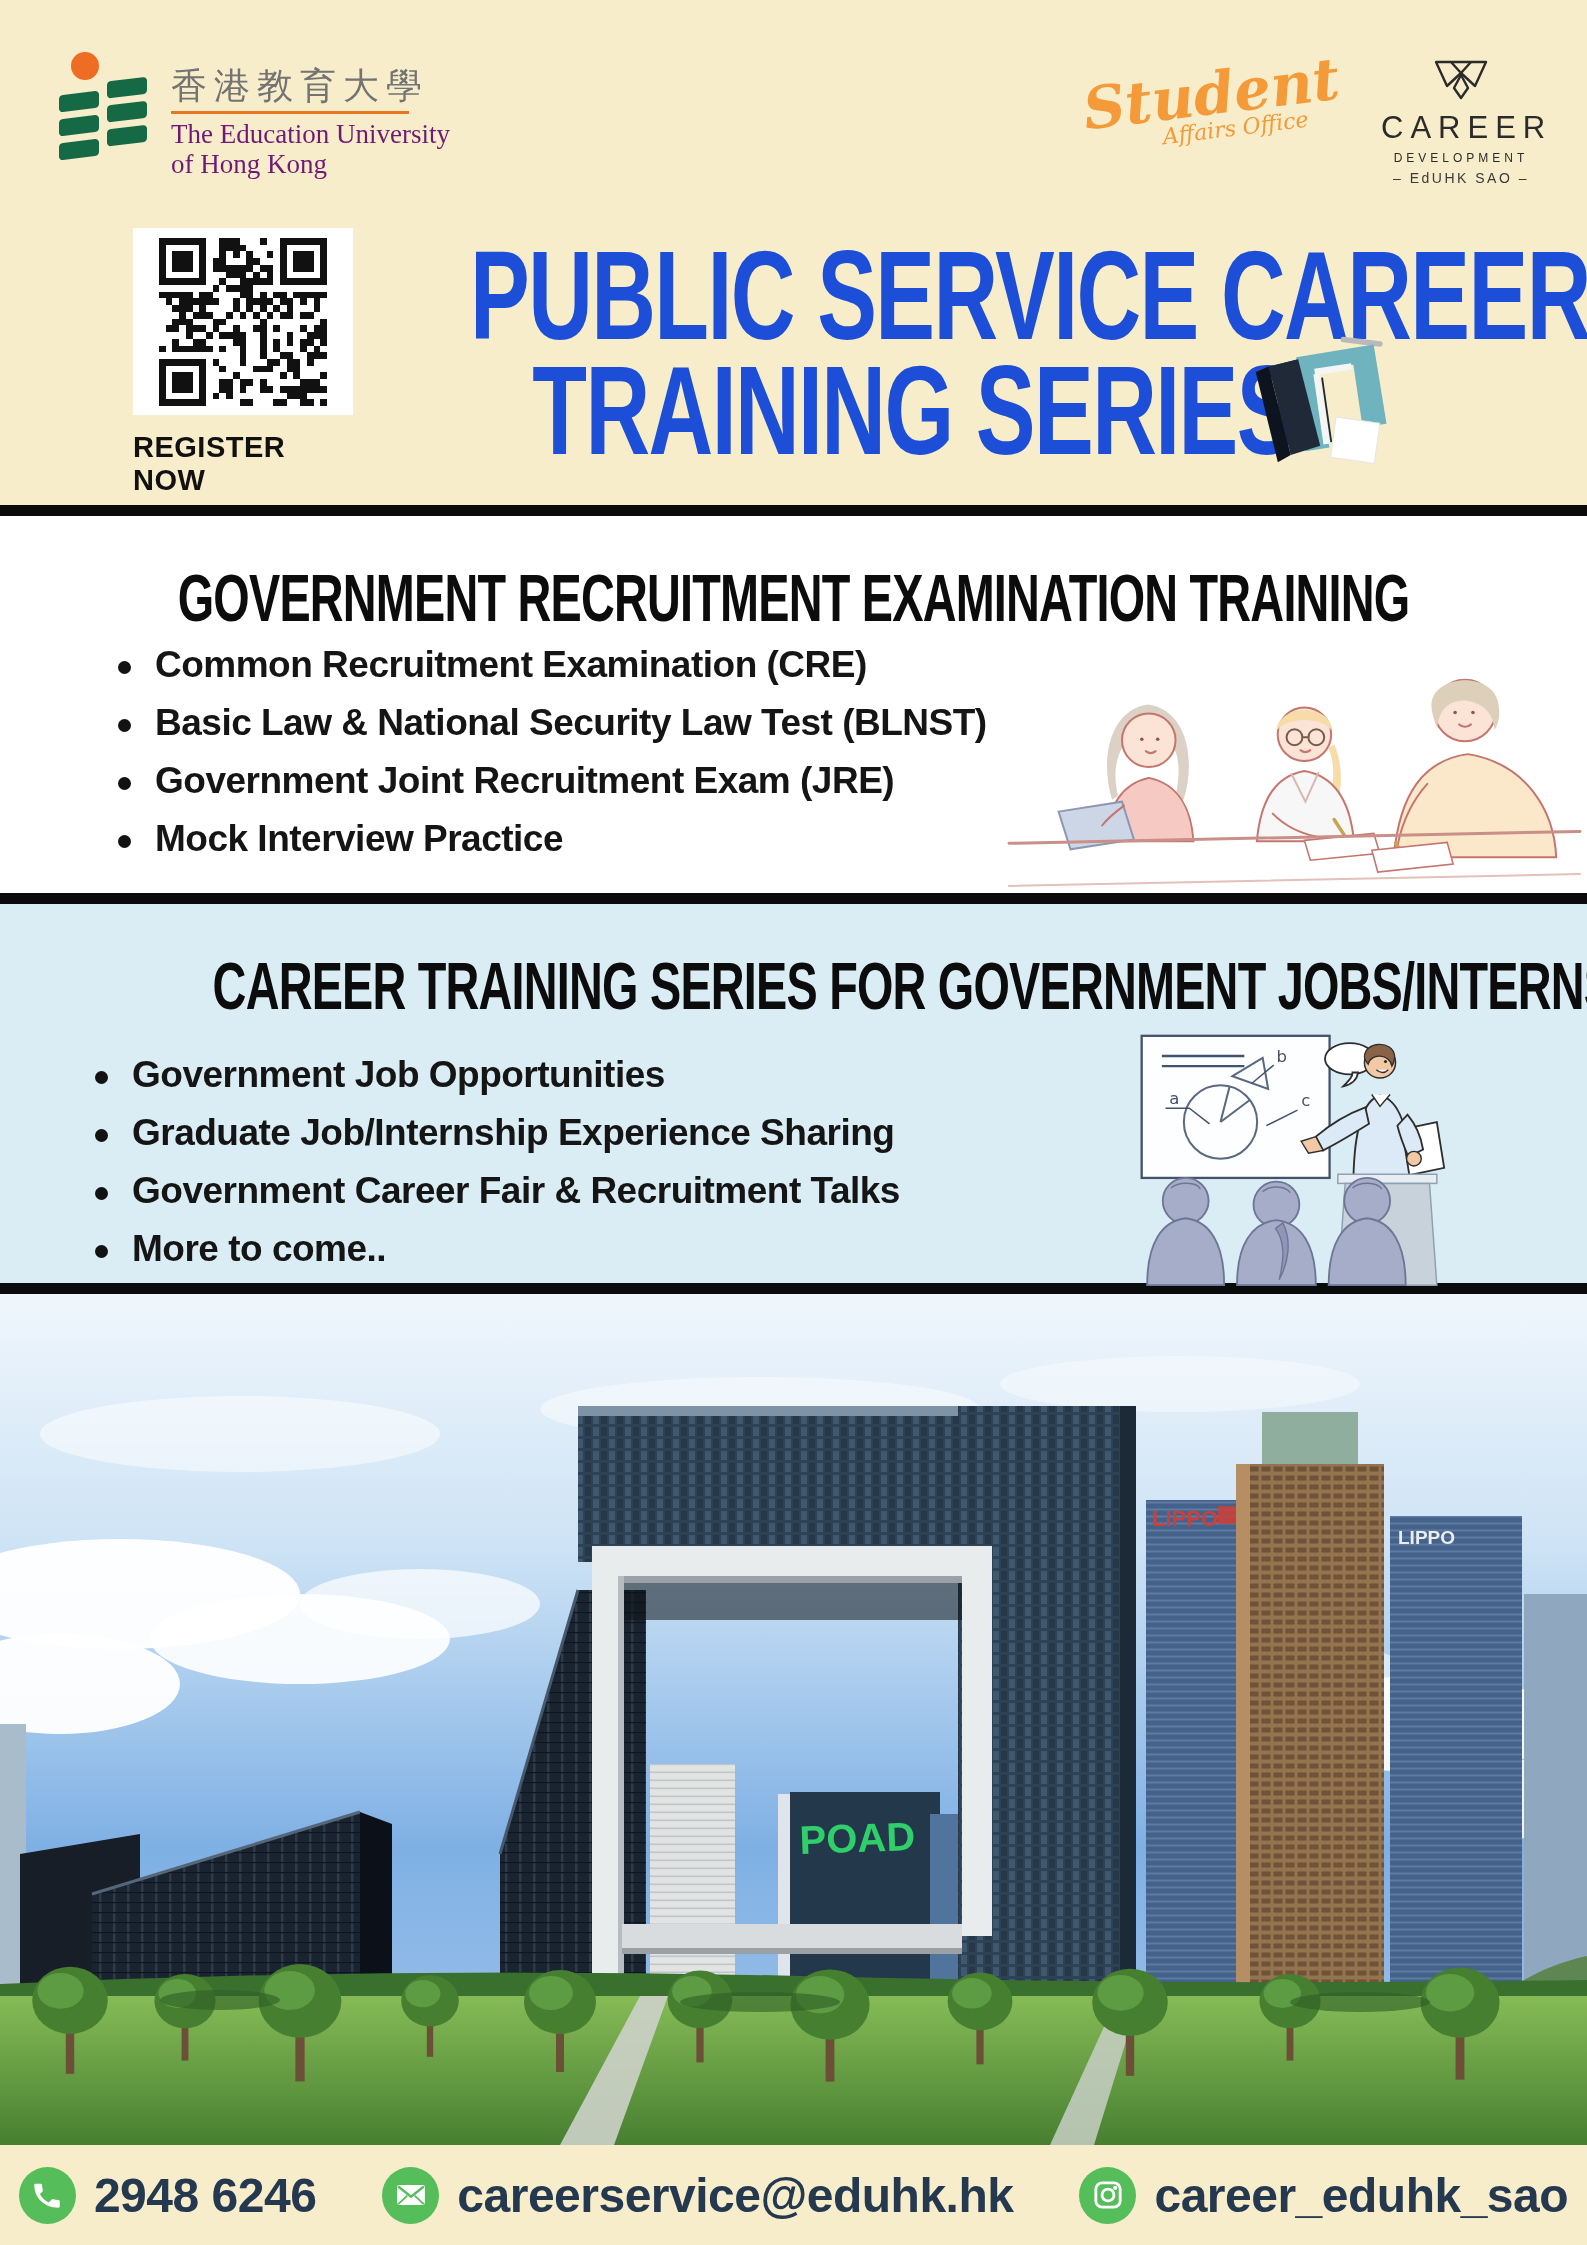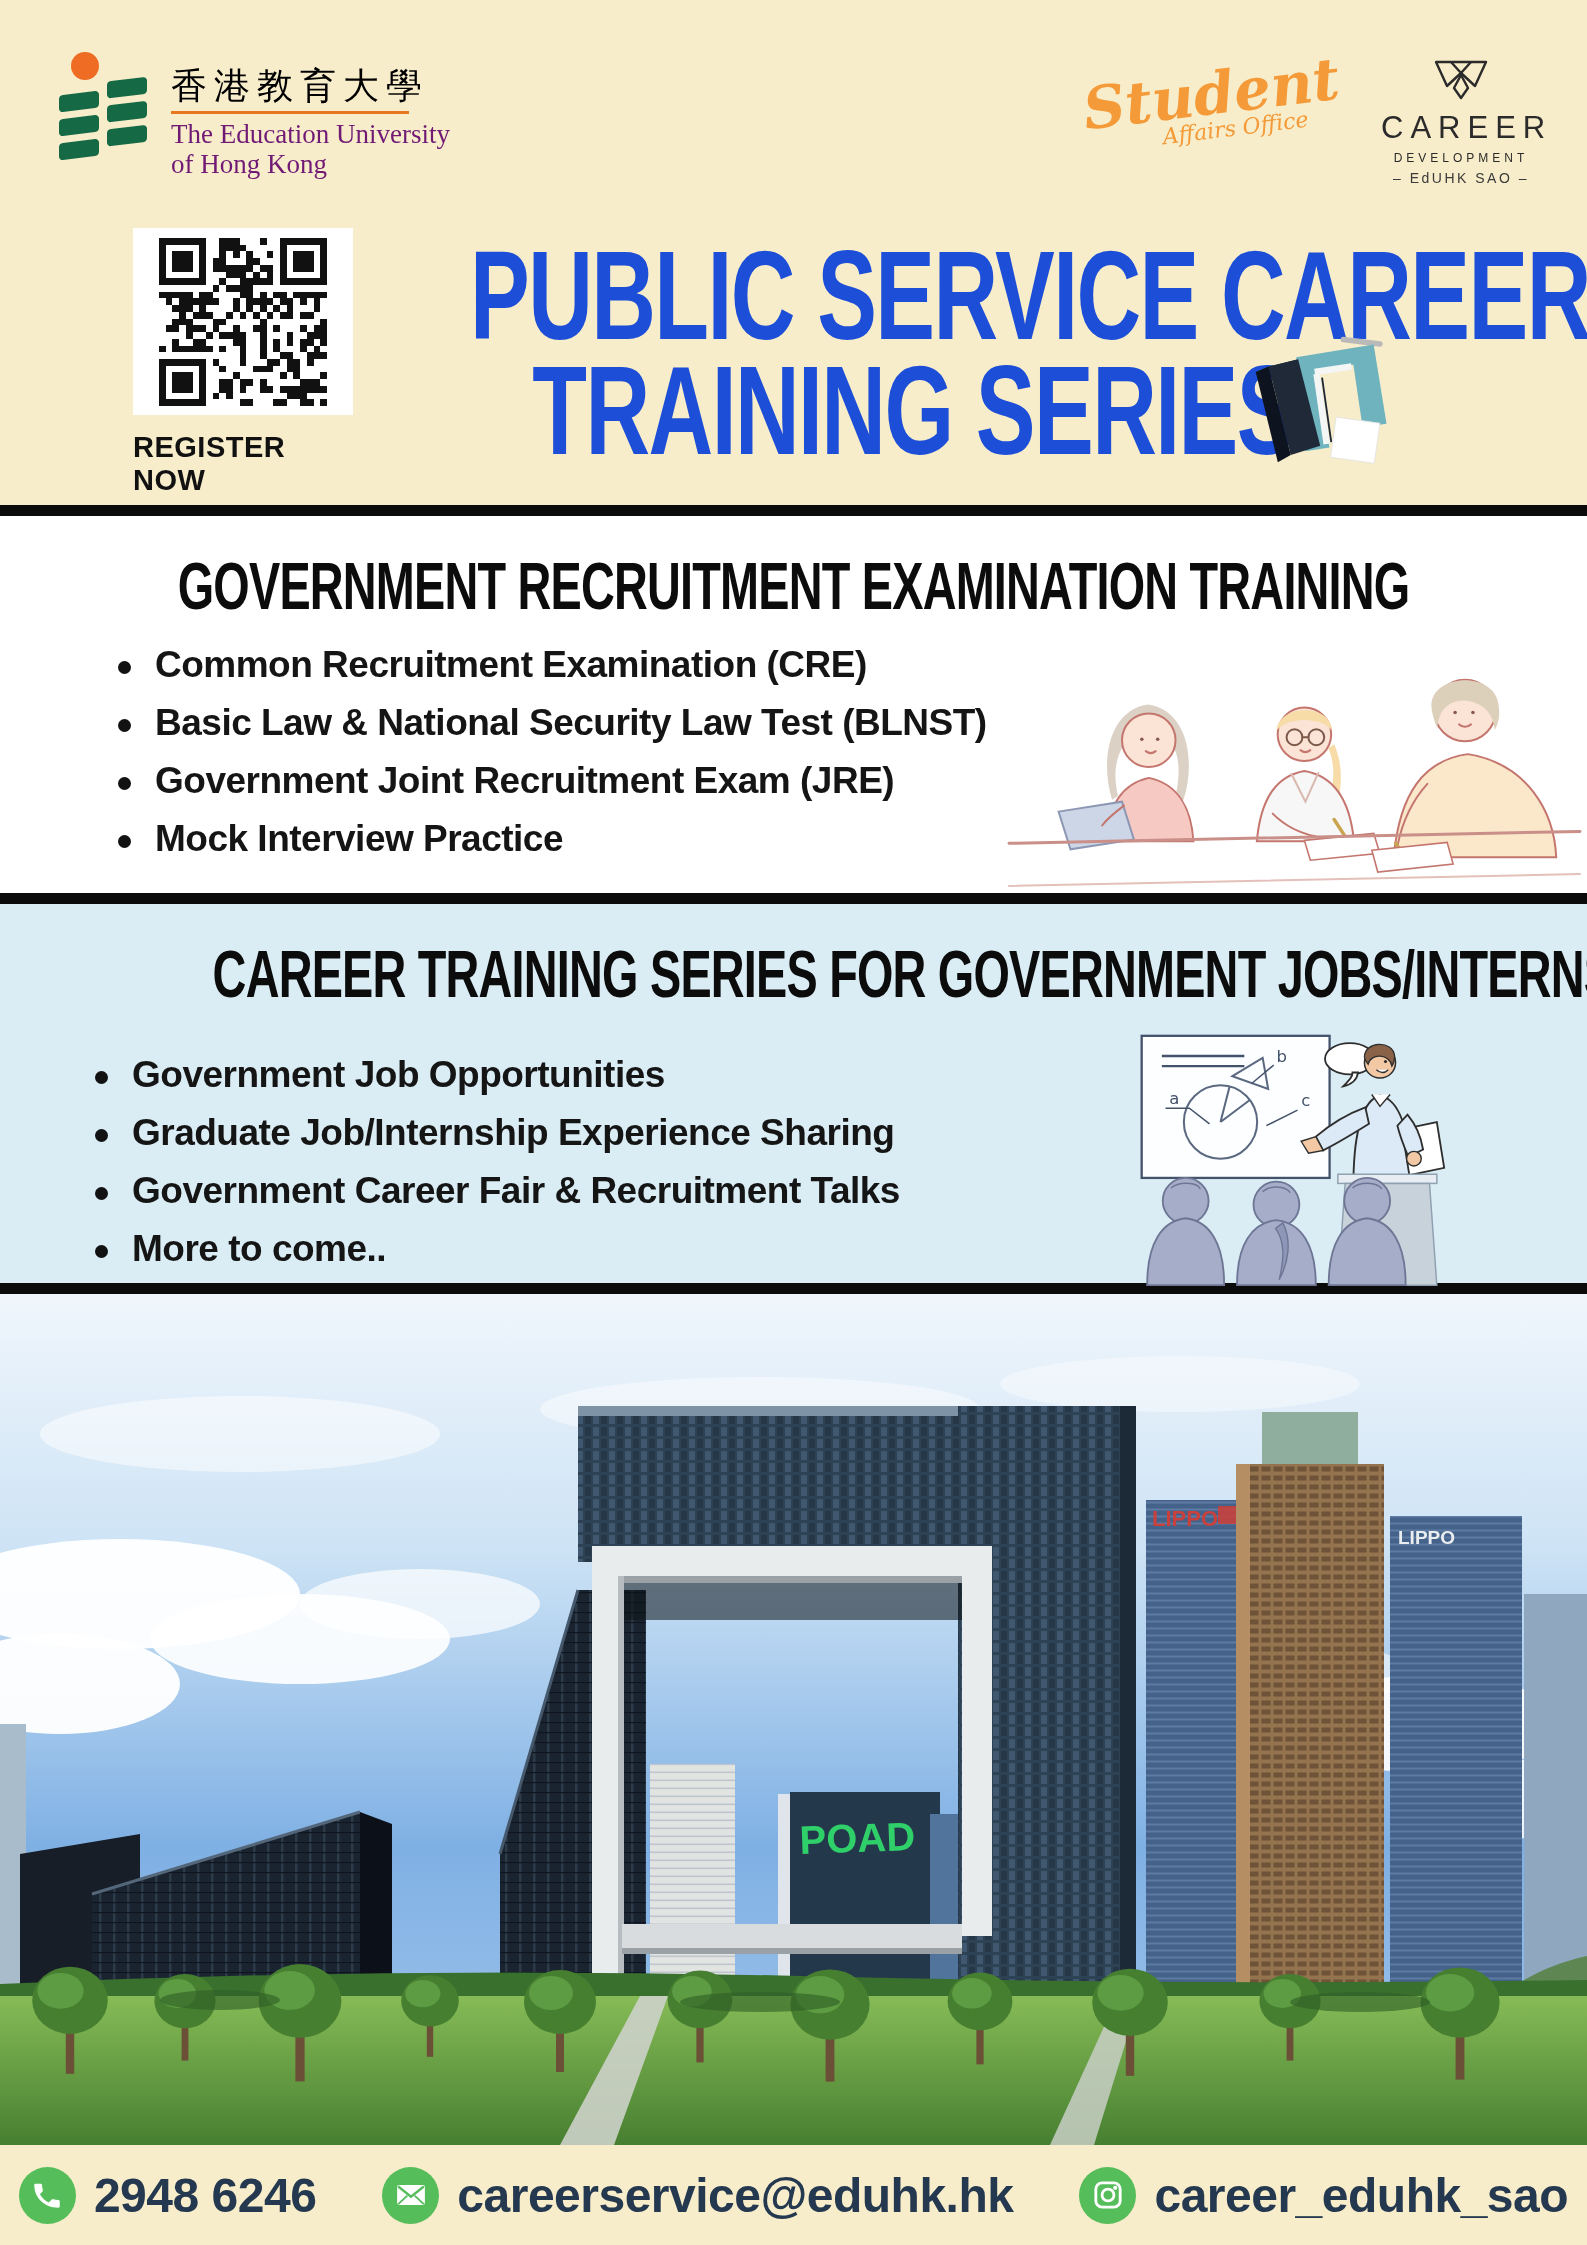--- a/index.html
+++ b/index.html
@@ -4,21 +4,21 @@
 <style>
   html,body{margin:0;padding:0;}
   body{width:1587px;font-family:"Liberation Sans","DejaVu Sans",sans-serif;background:#fff;}
   .poster{position:relative;width:1587px;height:2245px;overflow:hidden;background:#fff;}
 
   
   .header{position:relative;width:100%;height:505px;background:#f8edca;}
   .eduhk-logo{position:absolute;left:55px;top:50px;display:flex;align-items:flex-start;}
   .eduhk-mark{width:100px;height:122px;}
   .eduhk-text{margin-left:16px;margin-top:18px;}
-  .eduhk-cn{font-family:"Liberation Serif","DejaVu Serif",serif;font-size:36px;letter-spacing:7px;color:#000000;line-height:1;}
+  .eduhk-cn{font-family:"Liberation Serif","DejaVu Serif",serif;font-size:36px;letter-spacing:7px;color:#737373;line-height:1;}
   .eduhk-rule{width:238px;height:3px;background:#e87722;margin:7px 0 5px 0;}
   .eduhk-en{font-family:"Liberation Serif","DejaVu Serif",serif;font-size:27px;color:#701a75;line-height:1.12;}
   .right-logos{position:absolute;right:46px;top:58px;display:flex;align-items:flex-start;gap:40px;}
   .sao-logo{text-align:center;transform:rotate(-7deg);margin-top:10px;}
   .sao-word1{font-family:"DejaVu Serif","Liberation Serif",serif;font-style:italic;font-weight:bold;font-size:58px;color:#f49a38;line-height:.9;}
   .sao-word2{font-family:"DejaVu Serif","Liberation Serif",serif;font-style:italic;font-size:22px;color:#f49a38;margin-left:40px;margin-top:-2px;}
   .career-logo{width:160px;text-align:center;color:#2b2b2b;}
   .career-collar{width:66px;height:44px;}
   .career-l1{font-size:31px;letter-spacing:7px;margin-top:4px;}
   .career-l2{font-size:12px;letter-spacing:4px;margin-top:5px;}
@@ -33,21 +33,21 @@
   .cond{display:inline-block;transform:scale(.8,1.12);letter-spacing:-2px;}
   .books{position:absolute;right:110px;top:88px;width:152px;height:152px;}
 
   
   .bar{width:100%;height:11px;background:#0b0b0b;}
 
   
   .section{position:relative;width:100%;}
   .sec1{height:377px;background:#ffffff;}
   .sec2{height:379px;background:#daecf4;}
-  .sec-heading{margin:0;padding-top:36px;text-align:center;font-size:60px;font-weight:bold;color:#0c0c0c;white-space:nowrap;}
+  .sec-heading{margin:0;padding-top:48px;text-align:center;font-size:60px;font-weight:bold;color:#0c0c0c;white-space:nowrap;}
   .sec-heading .cond2{display:inline-block;transform:scale(.78,1.1);letter-spacing:-1px;}
   .blist{position:absolute;list-style:none;margin:0;padding:0;}
   .blist.s1{left:118px;top:128px;}
   .blist.s2{left:95px;top:150px;}
   .blist li{display:flex;align-items:flex-start;height:58px;}
   .dot{width:13px;height:13px;border-radius:50%;background:#121212;margin:17px 24px 0 0;flex-shrink:0;}
   .btext{font-size:37px;font-weight:bold;color:#151515;letter-spacing:-.5px;}
   .illu-students{position:absolute;right:5px;top:128px;width:575px;height:245px;}
   .illu-present{position:absolute;right:130px;top:108px;width:330px;height:275px;}
 

